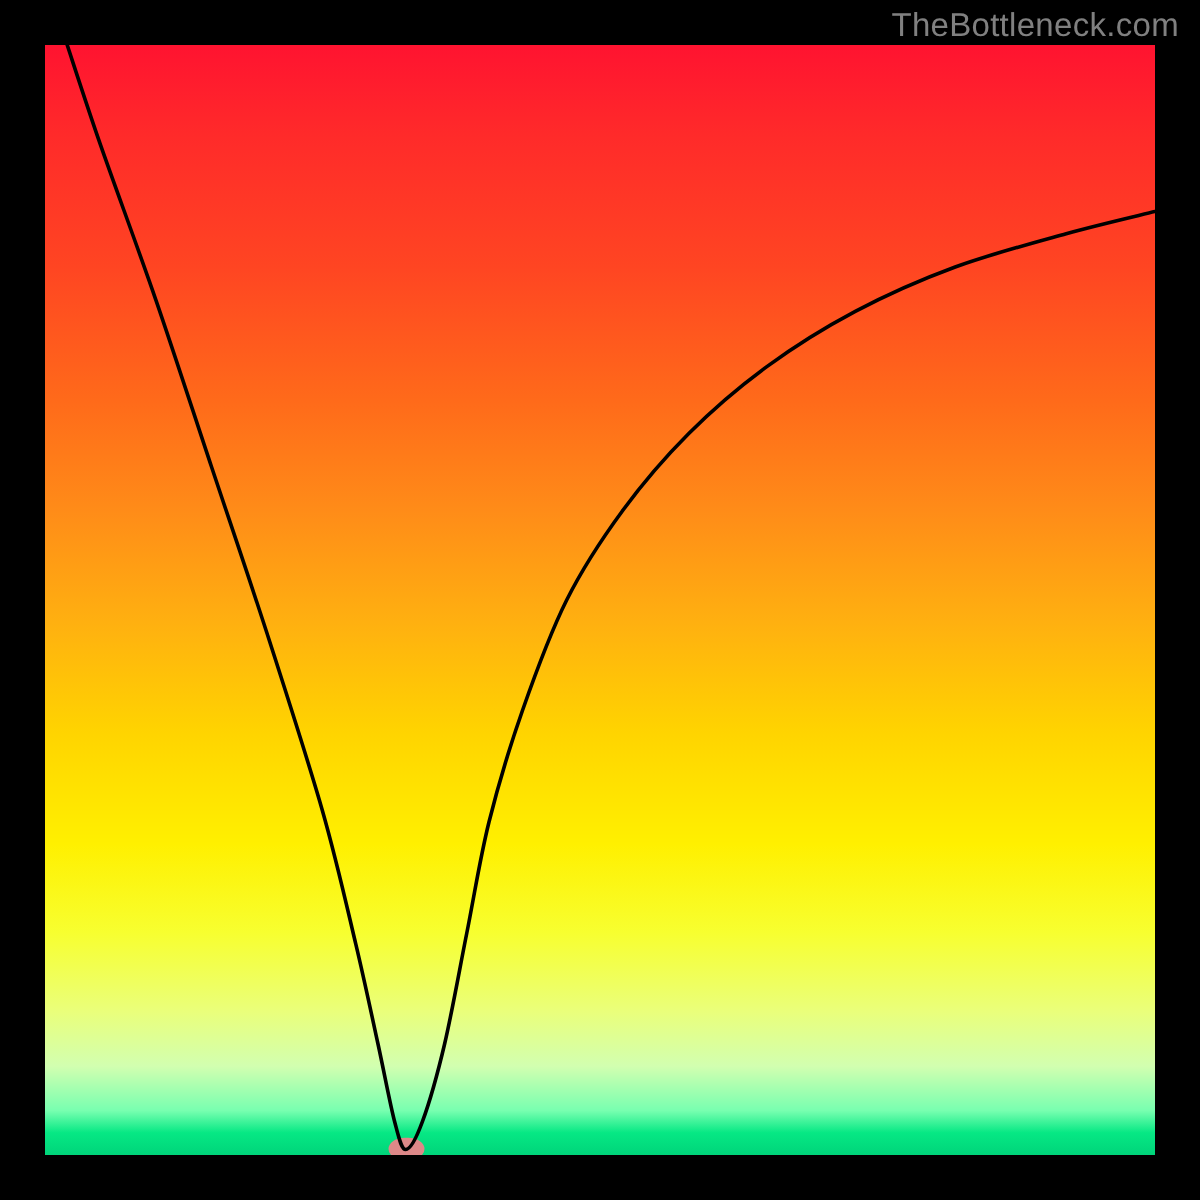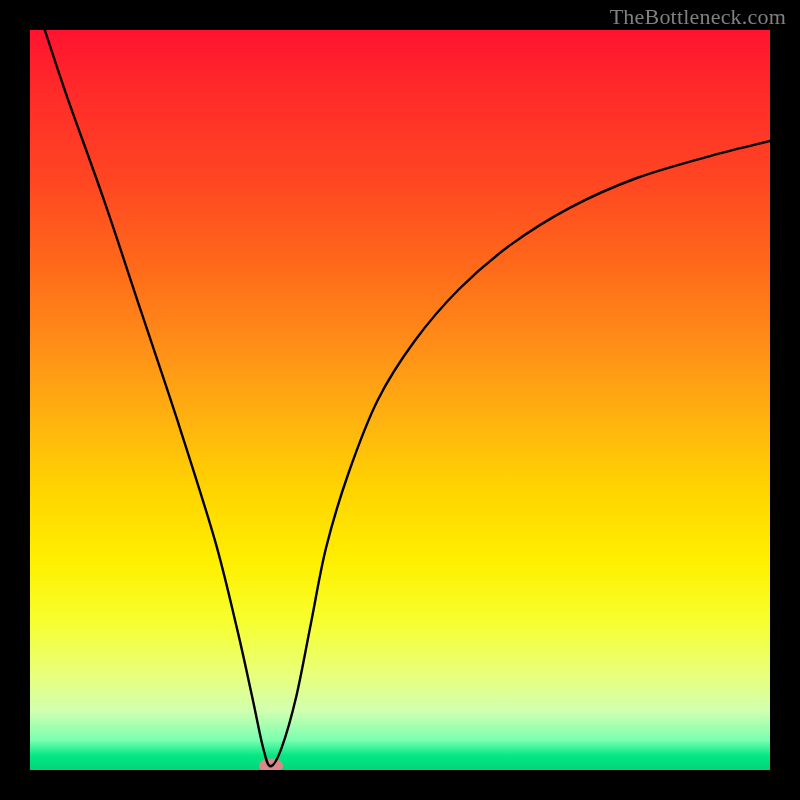--- a/index.html
+++ b/index.html
@@ -7,21 +7,21 @@
   .outer {
     position: relative;
     width: 800px;
     height: 800px;
     background: #000;
   }
   .watermark {
     position: absolute;
     top: 4px;
     right: 14px;
-    font-family: Liberation Serif, serif;
+    font-family: Liberation Sans, sans-serif;
     font-size: 22px;
     color: #808080;
     font-weight: 500;
     z-index: 10;
     letter-spacing: 0.2px;
   }
   .plot {
     position: absolute;
     left: 30px;
     top: 30px;

